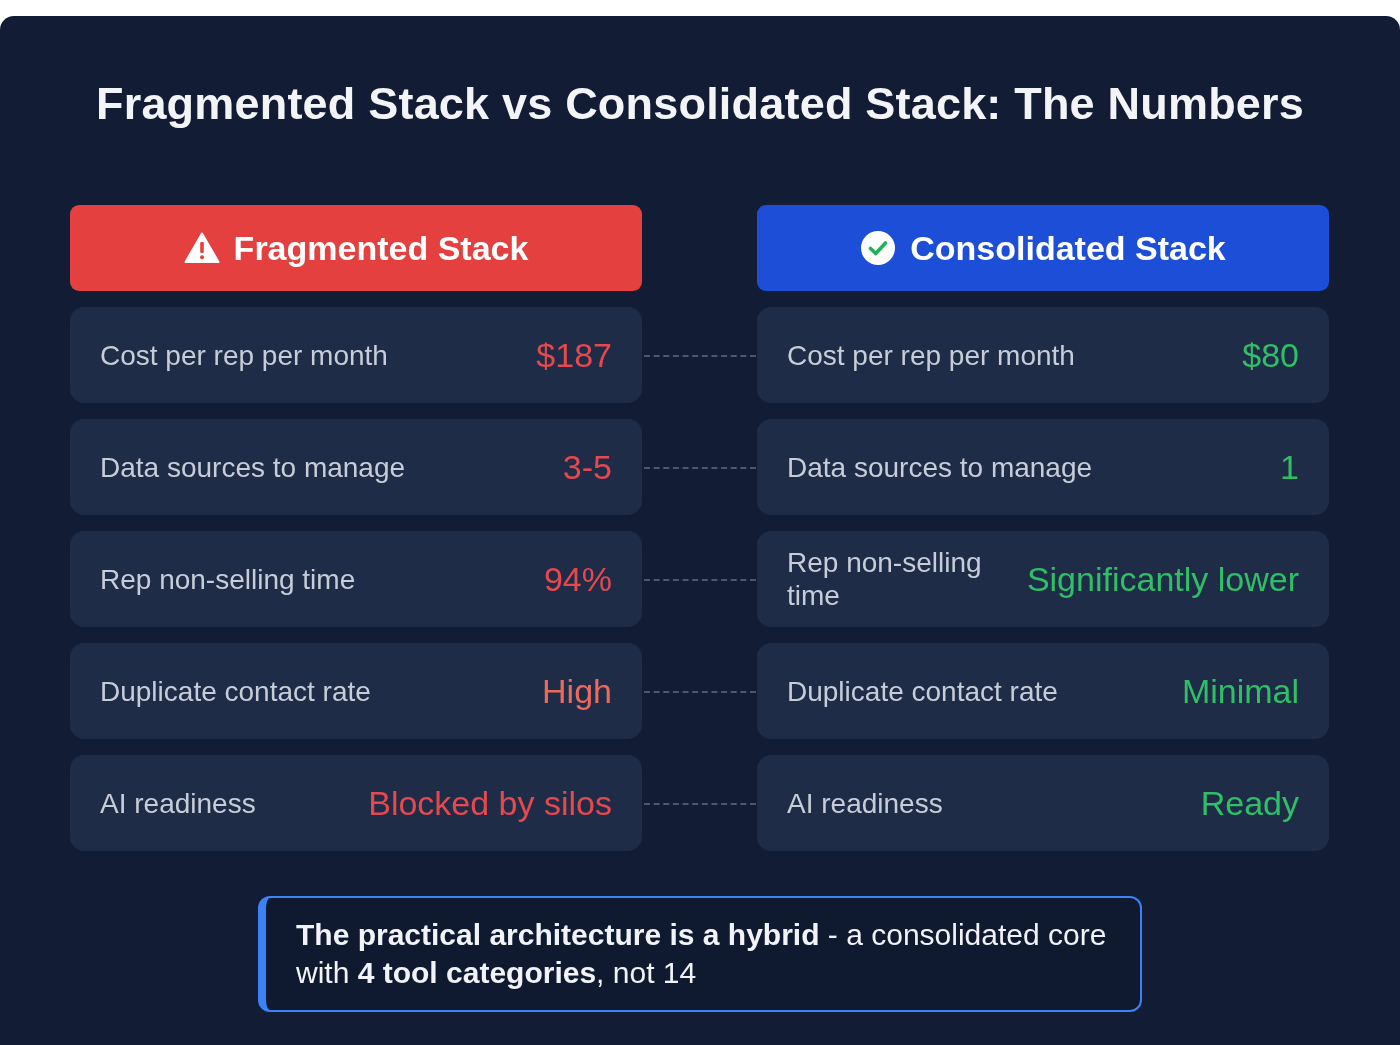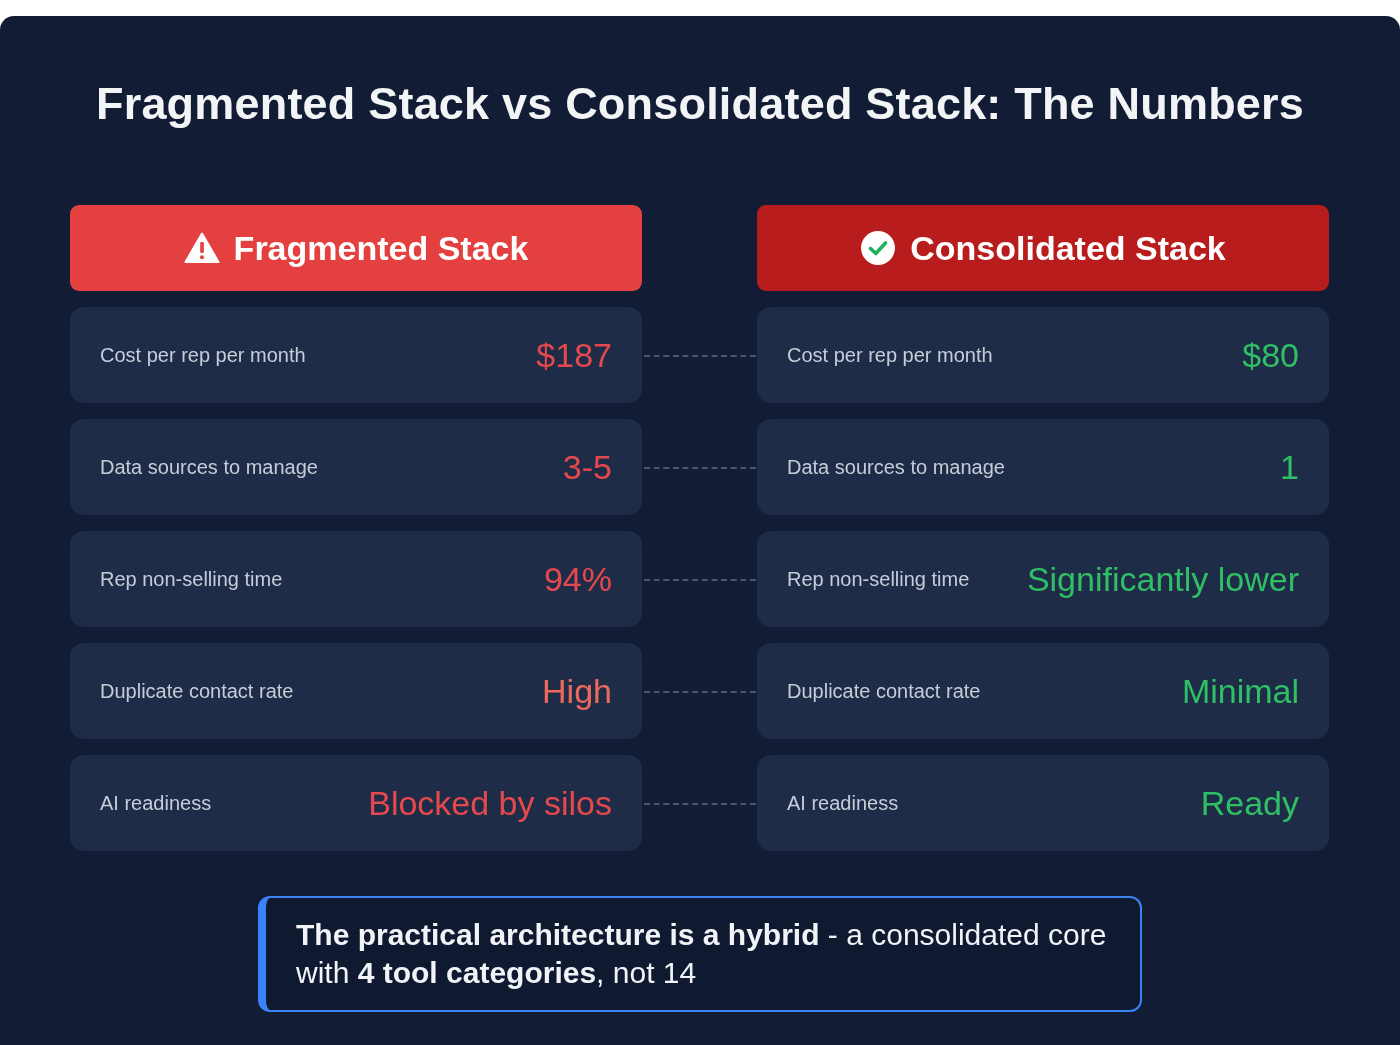--- a/index.html
+++ b/index.html
@@ -12,30 +12,30 @@
     .title {
       position: absolute; left: 0; top: 62px; width: 1400px; text-align: center;
       color: #f3f4f6; font-weight: 700; font-size: 45px; letter-spacing: 0.2px;
     }
     .col-header {
       position: absolute; top: 189px; width: 572px; height: 86px; border-radius: 9px;
       display: flex; align-items: center; justify-content: center; gap: 14px;
       color: #ffffff; font-weight: 700; font-size: 34px;
     }
     .col-header.left { left: 70px; background: #e3403f; }
-    .col-header.right { left: 757px; background: #b91c1c; }
+    .col-header.right { left: 757px; background: #1d4ed8; }
     .col-header svg { display: block; }
     .row-card {
       position: absolute; width: 572px; height: 96px; border-radius: 14px;
       background: #1f2c48; box-sizing: border-box; padding: 0 30px;
       display: flex; align-items: center; justify-content: space-between;
     }
     .row-card.left { left: 70px; }
     .row-card.right { left: 757px; }
-    .row-label { color: #c7cdd8; font-size: 20px; line-height: 33px; }
+    .row-label { color: #c7cdd8; font-size: 28px; line-height: 33px; }
     .row-value { font-weight: 400; font-size: 34px; line-height: 36px; text-align: right; }
     .row-value.red { color: #e5484d; }
     .row-value.coral { color: #ec6a5c; margin-left: 15px; }
     .row-value.green { color: #2fbf64; }
     .row-label.narrow { width: 240px; }
     .row-value.wrap { width: 280px; }
     .connector {
       position: absolute; left: 644px; width: 112px; height: 0;
       border-top: 2px dashed #4b5670;
     }

